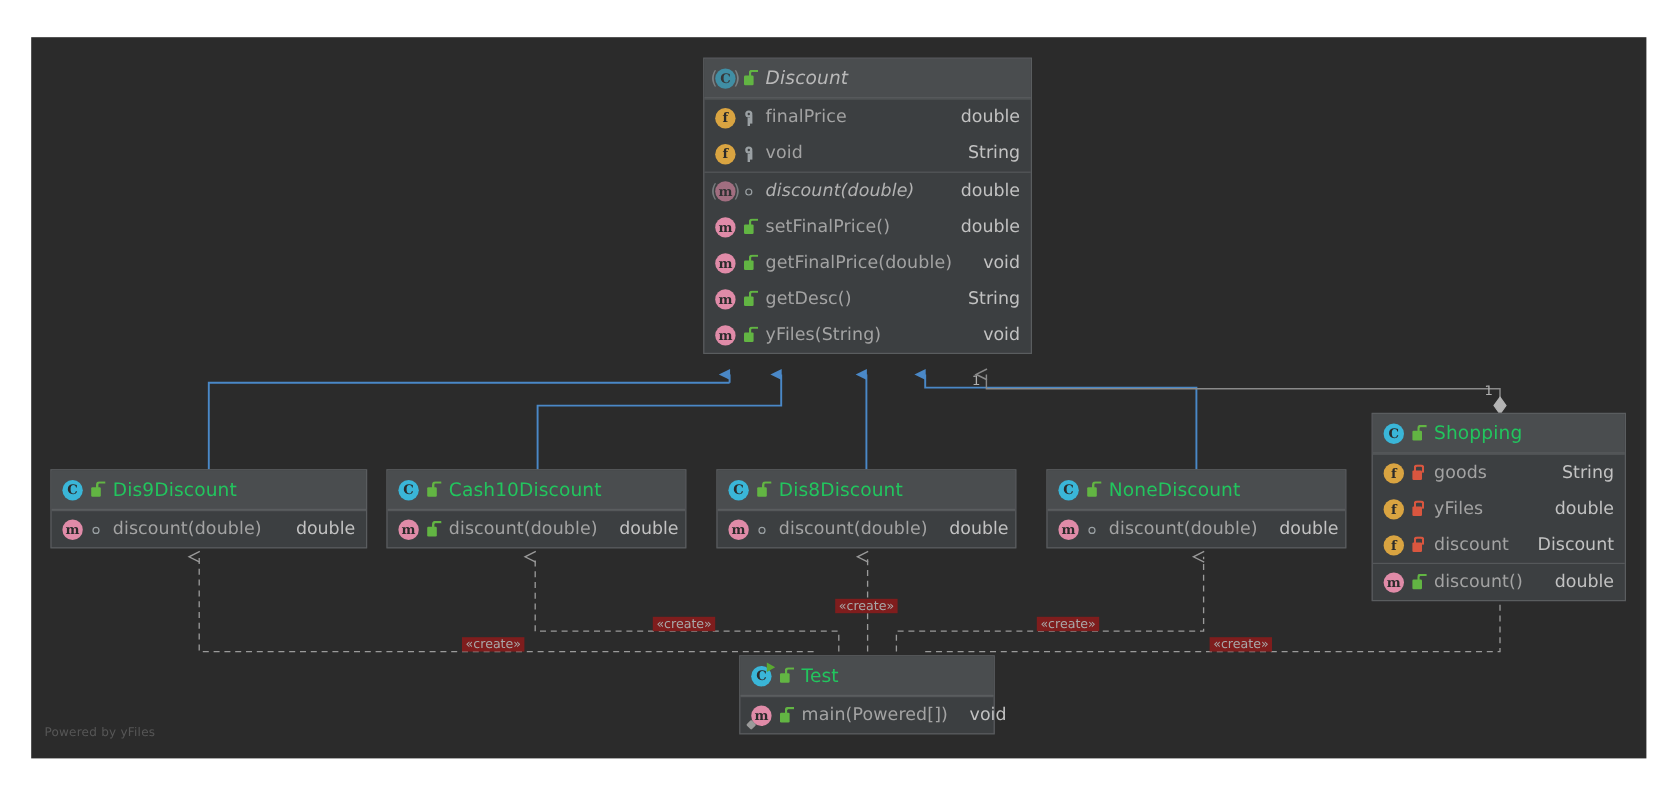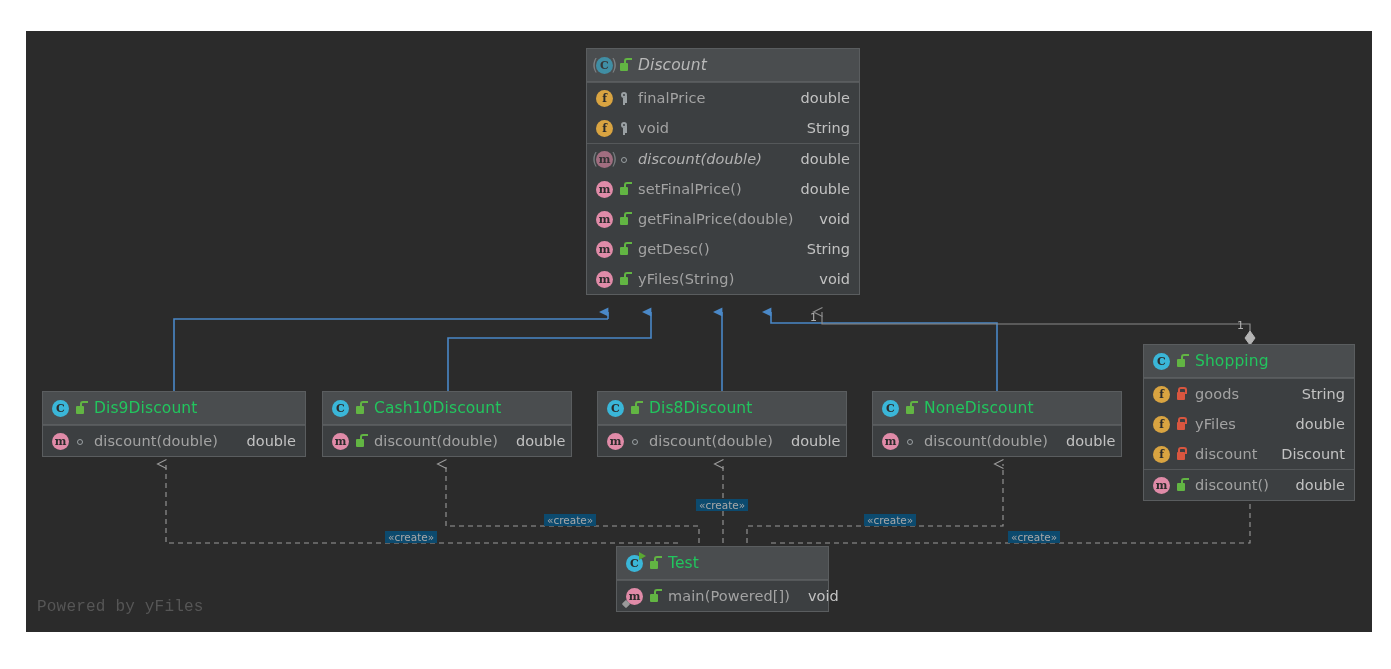--- a/index.html
+++ b/index.html
@@ -231,42 +231,41 @@
     border: 1.6px solid #9aa0a3;
     border-radius: 50%;
     box-sizing: border-box;
   }
 
   
   .edge-label {
     position: absolute;
     font-size: 10.5px;
     color: #a8a8a8;
-    background: #0c4a6e;
+    background: #7f1d1d;
     padding: 0 3px;
     white-space: nowrap;
     line-height: 12px;
   }
   .mult-label {
     position: absolute;
     font-size: 11px;
     color: #b0b0b0;
     background: transparent;
     line-height: 12px;
   }
 
   
   #watermark {
     position: absolute;
     left: 11px;
     bottom: 16px;
-    font-size: 16px;
+    font-size: 10px;
     color: #565656;
     letter-spacing: 0.2px;
-    font-family: Liberation Mono, monospace;
   }
 </style>
 </head>
 <body>
 
 <div id="root">
   <div id="canvas">
 
     <svg id="edge-layer" viewBox="0 0 1346 601" width="1346" height="601">
       <defs>

